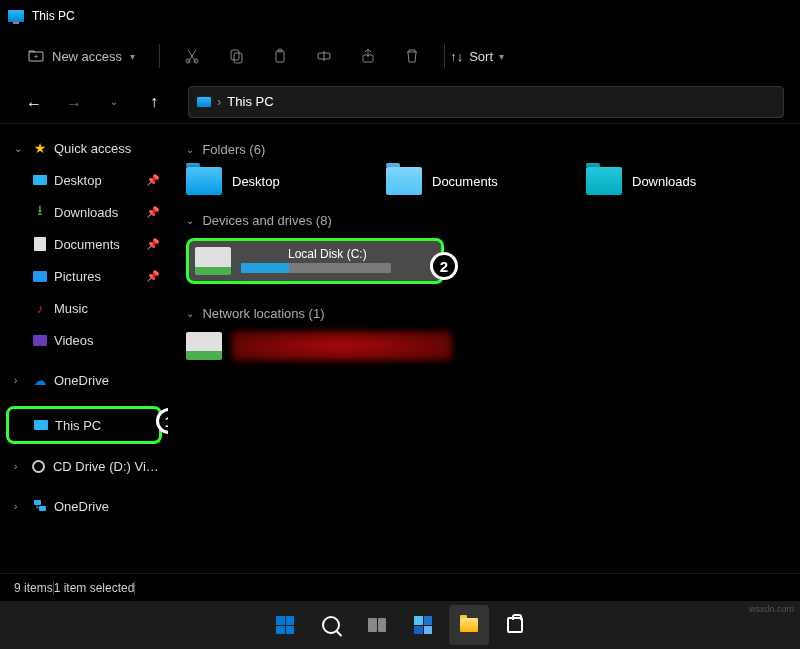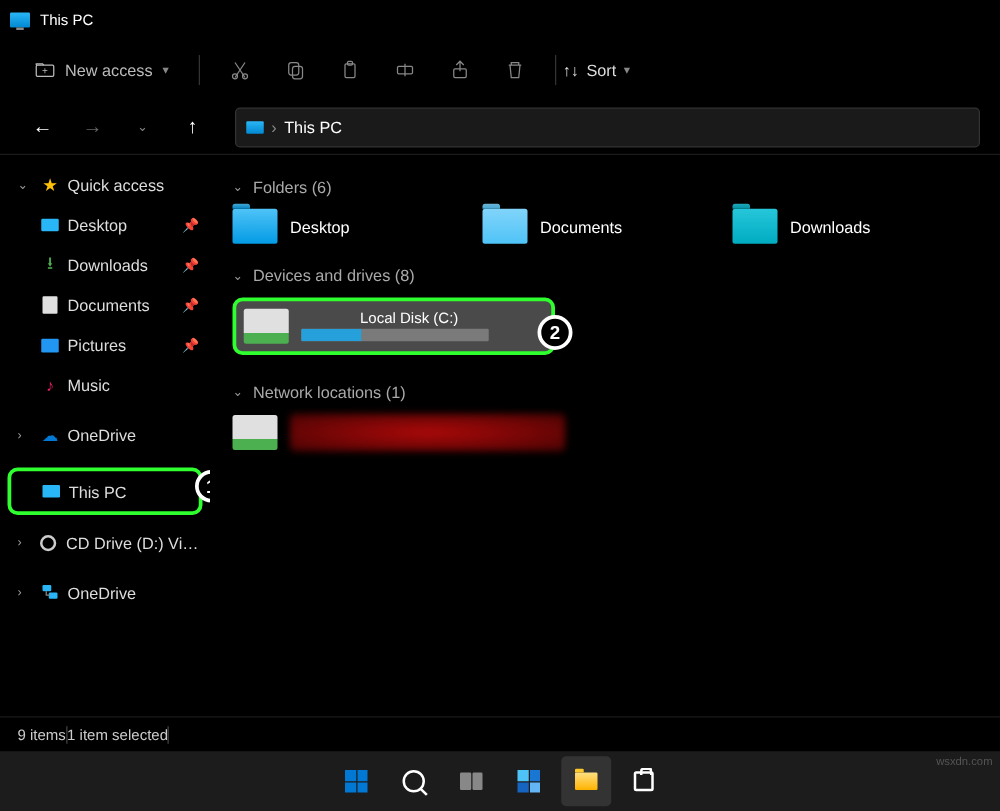--- a/index.html
+++ b/index.html
@@ -199,20 +199,26 @@
       <span class="side-ico">
           <span class="pic-ico"></span>
         </span>
       <span>Pictures</span>
       <span class="pin">📌</span>
     </div>
     <div class="side-row sub">
       <span class="side-ico music-ico">♪</span>
       <span>Music</span>
     </div>
+    <div class="side-row sub">
+      <span class="side-ico">
+          <span class="vid-ico"></span>
+        </span>
+      <span>Videos</span>
+    </div>
     <div style="height:8px"></div>
     <div class="side-row">
       <span class="chev">›</span>
       <span class="side-ico cloud-ico">☁</span>
       <span>OneDrive</span>
     </div>
     <div style="height:8px"></div>
     <div style="position:relative">
       <div class="highlight-1">
         <div class="side-row">

